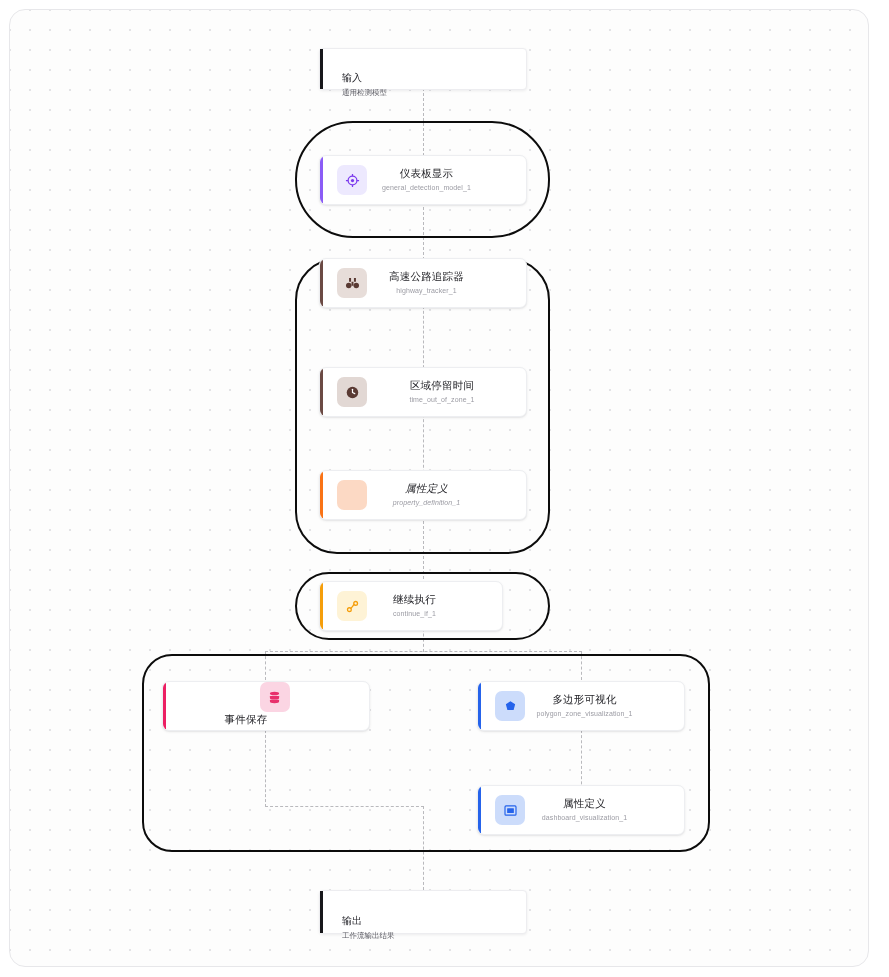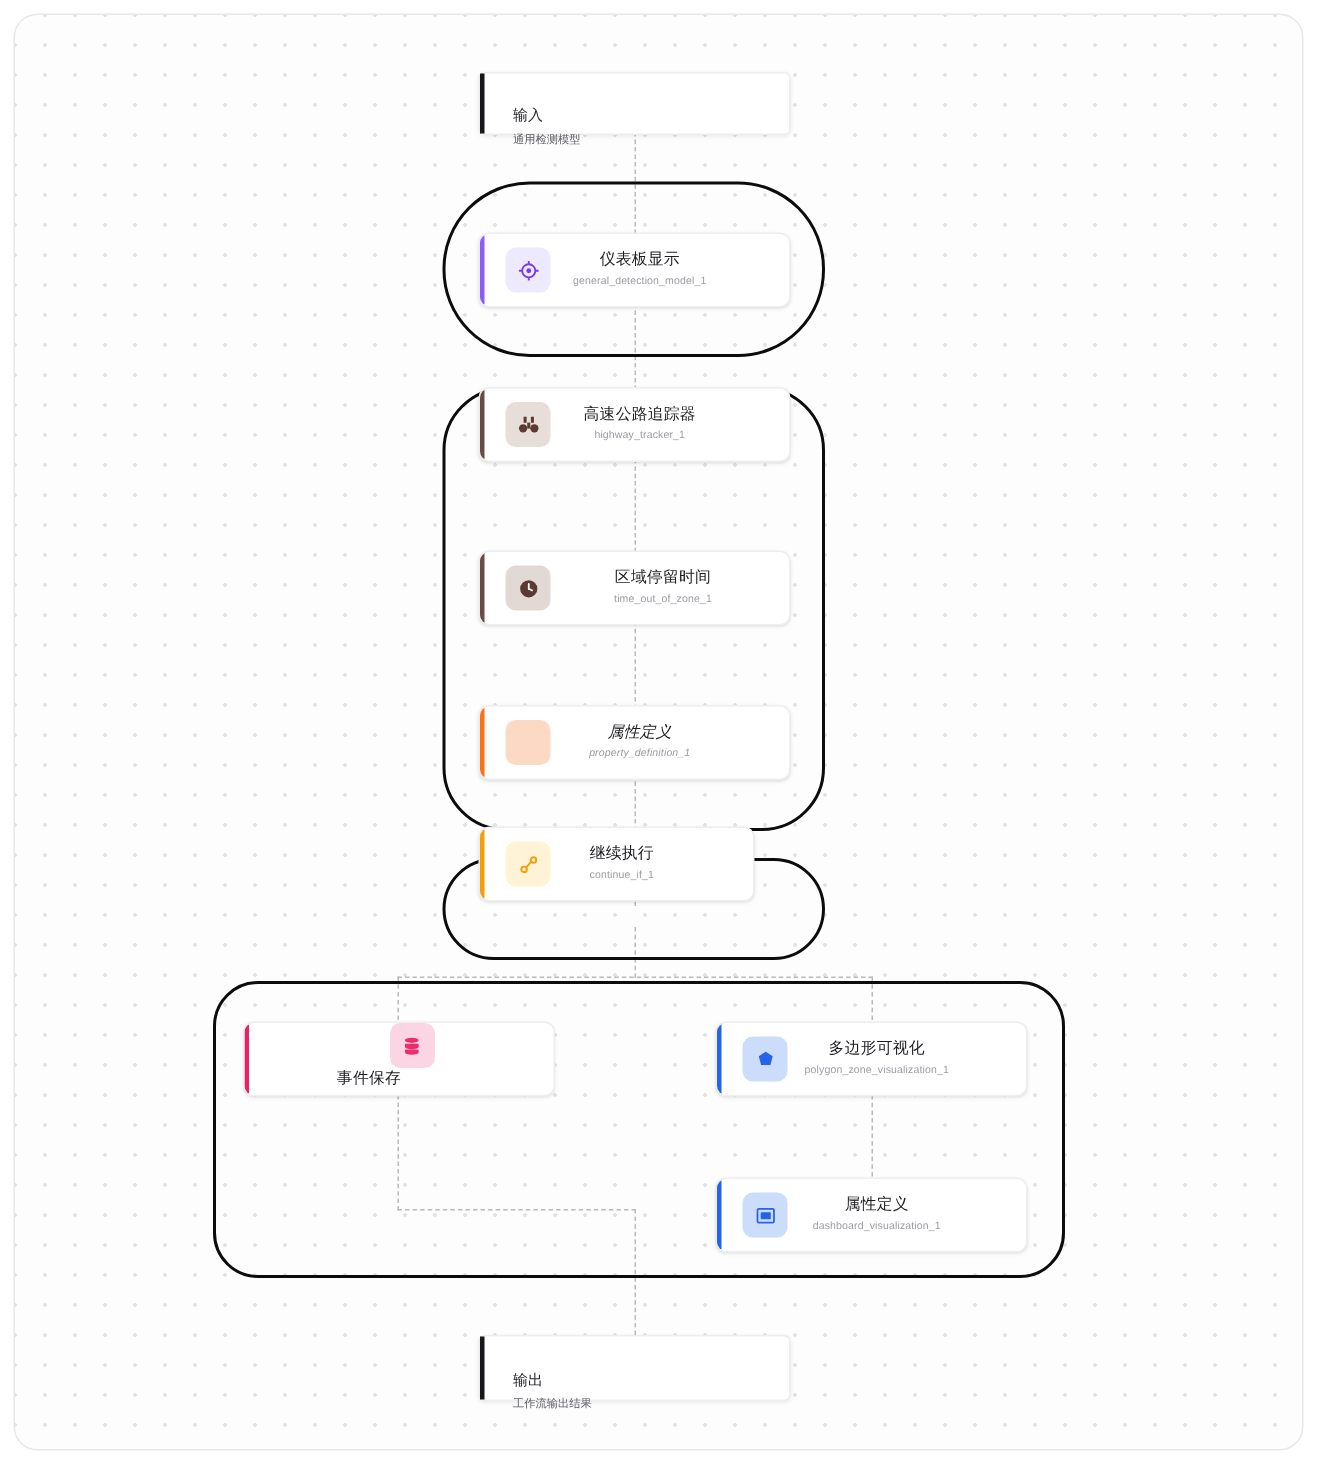--- a/index.html
+++ b/index.html
@@ -239,21 +239,21 @@
 
   <div class="node" style="left:319px; top:470px; width:208px; height:50px;font-style:italic;">
     <div class="accent" style="background:#f97316;"></div>
     <div class="icon-box" style="background:#fcd9c4;"></div>
     <div class="labels">
       <div class="title">属性定义</div>
       <div class="subtitle">property_definition_1</div>
     </div>
   </div>
 
-  <div class="node" style="left:319px; top:551px; width:184px; height:50px;">
+  <div class="node" style="left:319px; top:581px; width:184px; height:50px;">
     <div class="accent" style="background:#f59e0b;"></div>
     <div class="icon-box" style="background:#fef3d6;">
       <svg width="15" height="15" viewBox="0 0 24 24" fill="none" stroke="#f59e0b" stroke-width="2.1" stroke-linecap="round" stroke-linejoin="round">
         <circle cx="7" cy="17" r="3"></circle>
         <circle cx="17" cy="7" r="3"></circle>
         <path d="M9.4 14.8C12 12.4 13 10 14.6 8.8"></path>
       </svg>
     </div>
     <div class="labels">
       <div class="title">继续执行</div>

